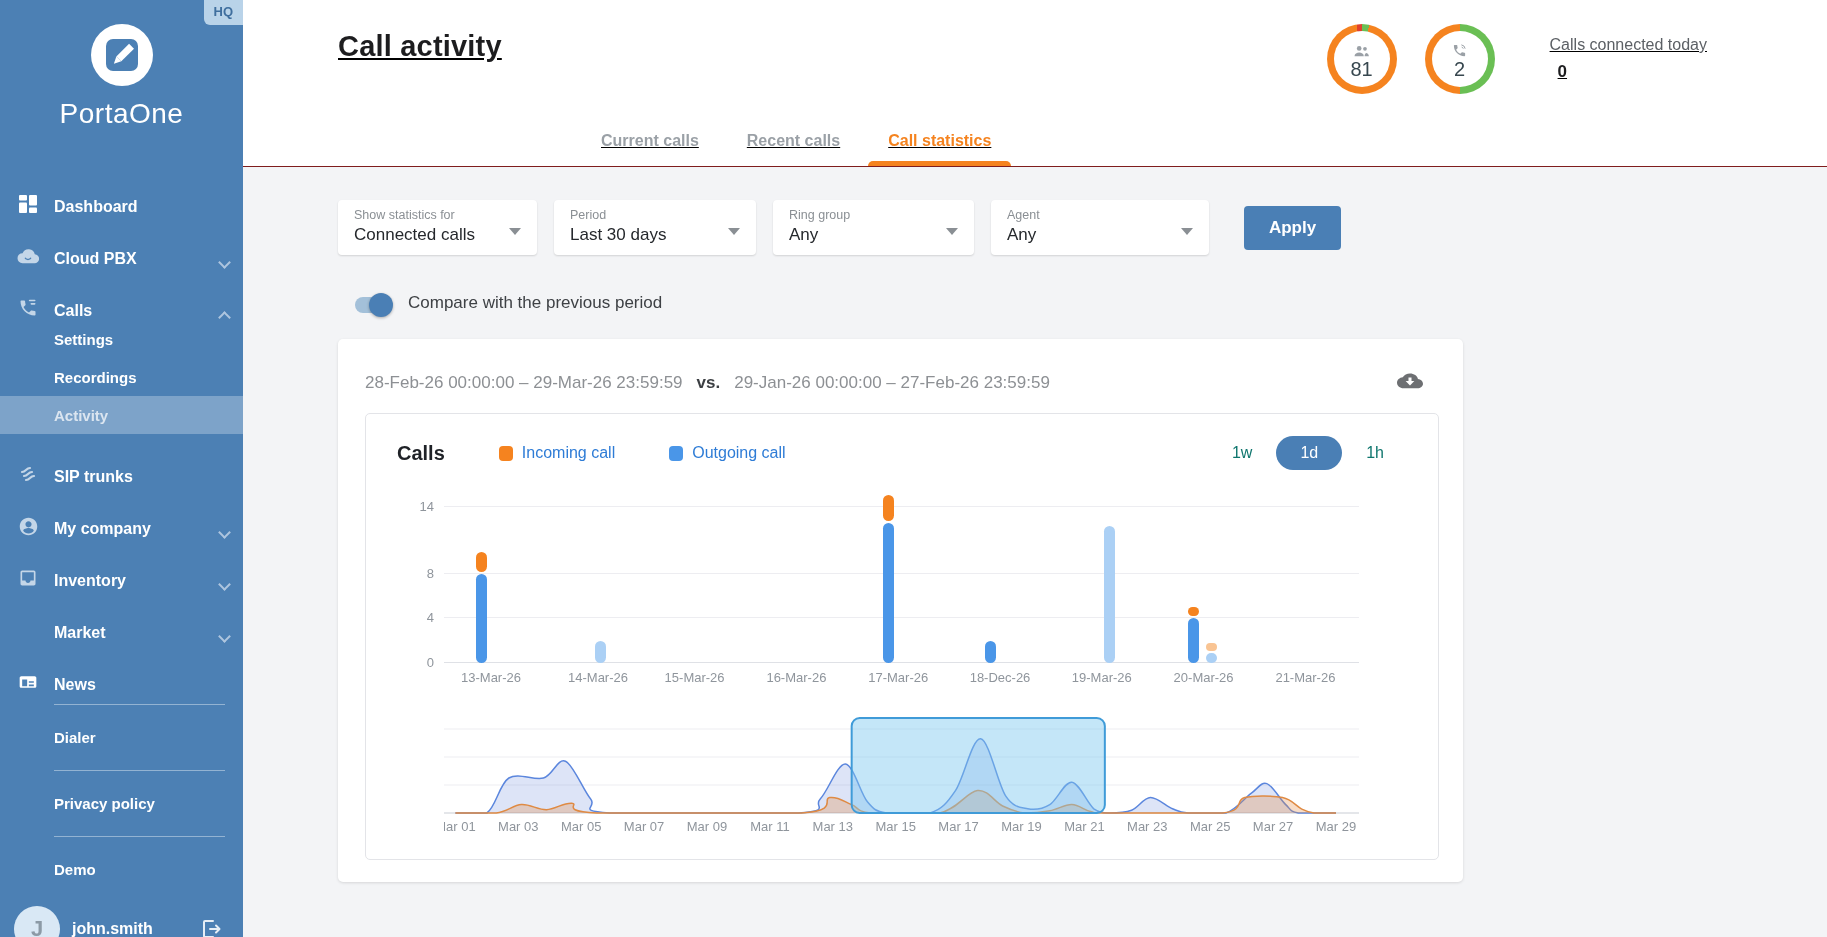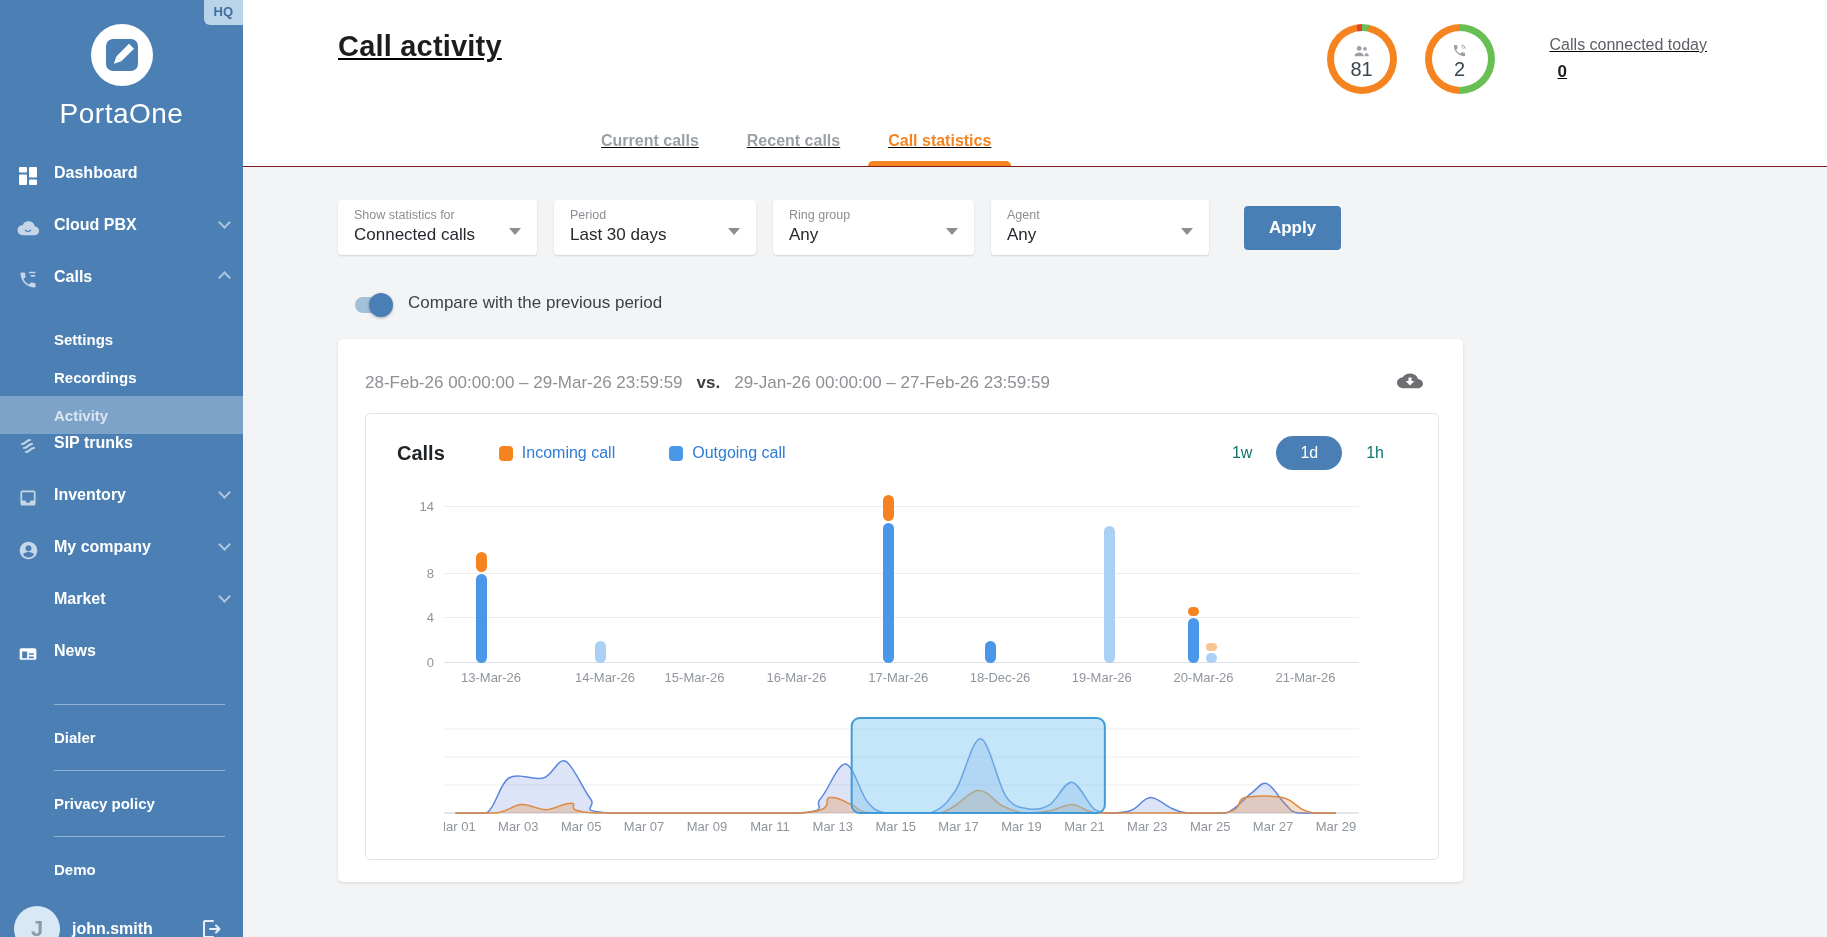--- a/index.html
+++ b/index.html
@@ -9,21 +9,21 @@
 
   
   .sidebar { position:relative; width:243px; min-width:243px; height:100%;
     background:#4c80b4; color:#fff; display:flex; flex-direction:column; }
   .hq-badge { position:absolute; top:0; right:0; background:#b9d3e9; color:#3f6e9e;
     font-size:13px; font-weight:bold; padding:4px 10px 6px; border-radius:0 0 0 6px; }
   .logo-wrap { text-align:center; padding-top:24px; }
   .logo-circle { display:inline-block; }
   .brand { color:#fff; font-size:28px; letter-spacing:0.5px; margin-top:8px; font-weight:400; }
   .nav { margin-top:34px; flex:1; }
-  .nav-item { display:flex; align-items:flex-start; height:52px; padding:0 12px 0 16px;
+  .nav-item { display:flex; align-items:flex-end; height:52px; padding:0 12px 0 16px;
     cursor:pointer; font-weight:bold; font-size:16px; color:#fff; }
   .nav-sub { display:flex; align-items:center; height:38px; padding-left:54px;
     font-weight:bold; font-size:15px; color:#fff; cursor:pointer; }
   .nav-sub.active { background:rgba(255,255,255,0.28); color:rgba(255,255,255,0.72); }
   .nicon { width:24px; height:24px; margin-right:14px; display:flex; align-items:center;
     justify-content:center; flex-shrink:0; }
   .nicon svg { display:block; }
   .nlabel { flex:1; }
   .chev { width:12px; height:12px; position:relative; opacity:0.75; }
   .chev::before { content:""; position:absolute; left:1px; top:2px; width:7px; height:7px;
@@ -184,35 +184,35 @@
             <path d="M4 8 C8 8 8 4 12 4"></path>
               <path d="M6 12 C10 12 10 8 14 8"></path>
               <path d="M8 16 C12 16 12 12 16 12"></path>
           </svg>
         </span>
         <span class="nlabel">SIP trunks</span>
       </div>
 
       <div class="nav-item">
         <span class="nicon">
+          <svg width="21" height="21" viewBox="0 0 24 24" fill="#c4d6e8">
+            <path d="M12 2C6.48 2 2 6.48 2 12s4.48 10 10 10 10-4.48 10-10S17.52 2 12 2zm0 4c1.93 0 3.5 1.57 3.5 3.5S13.93 13 12 13s-3.5-1.57-3.5-3.5S10.07 6 12 6zm0 14c-2.5 0-4.71-1.28-6-3.22.03-1.99 4-3.08 6-3.08s5.97 1.09 6 3.08c-1.29 1.94-3.5 3.22-6 3.22z"></path>
+          </svg>
+        </span>
+        <span class="nlabel">My company</span>
+        <span class="chev down"></span>
+      </div>
+
+      <div class="nav-item">
+        <span class="nicon">
           <svg width="20" height="20" viewBox="0 0 24 24" fill="#c4d6e8">
             <path d="M19 3H5c-1.1 0-2 .9-2 2v14c0 1.1.9 2 2 2h14c1.1 0 2-.9 2-2V5c0-1.1-.9-2-2-2zm0 12h-4c0 1.66-1.35 3-3 3s-3-1.34-3-3H5V5h14v10z"></path>
           </svg>
         </span>
         <span class="nlabel">Inventory</span>
-        <span class="chev down"></span>
-      </div>
-
-      <div class="nav-item">
-        <span class="nicon">
-          <svg width="21" height="21" viewBox="0 0 24 24" fill="#c4d6e8">
-            <path d="M12 2C6.48 2 2 6.48 2 12s4.48 10 10 10 10-4.48 10-10S17.52 2 12 2zm0 4c1.93 0 3.5 1.57 3.5 3.5S13.93 13 12 13s-3.5-1.57-3.5-3.5S10.07 6 12 6zm0 14c-2.5 0-4.71-1.28-6-3.22.03-1.99 4-3.08 6-3.08s5.97 1.09 6 3.08c-1.29 1.94-3.5 3.22-6 3.22z"></path>
-          </svg>
-        </span>
-        <span class="nlabel">My company</span>
         <span class="chev down"></span>
       </div>
 
       <div class="nav-item">
         <span class="nicon"></span>
         <span class="nlabel">Market</span>
         <span class="chev down"></span>
       </div>
 
       <div class="nav-item">
@@ -368,21 +368,21 @@
             <div class="bar-plot" id="barPlot">
                 <div class="gridline zero" style="bottom: 0px;"></div>
                 <div class="ytick" style="bottom: 0px;">0</div>
                 <div class="gridline" style="bottom: 44.6575px;"></div>
                 <div class="ytick" style="bottom: 44.6575px;">4</div>
                 <div class="gridline" style="bottom: 89.3151px;"></div>
                 <div class="ytick" style="bottom: 89.3151px;">8</div>
                 <div class="gridline" style="bottom: 156.301px;"></div>
                 <div class="ytick" style="bottom: 156.301px;">14</div>
                 <div class="xlab" style="left: 47px;">13-Mar-26</div>
-                <div class="xlab" style="left: 161px; text-align: center;">14-Mar-26</div>
+                <div class="xlab" style="left: 154px; text-align: center;">14-Mar-26</div>
                 <div class="xlab" style="left: 250.6px;">15-Mar-26</div>
                 <div class="xlab" style="left: 352.4px;">16-Mar-26</div>
                 <div class="xlab" style="left: 454.2px;">17-Mar-26</div>
                 <div class="xlab" style="left: 556px;">18-Dec-26</div>
                 <div class="xlab" style="left: 657.8px;">19-Mar-26</div>
                 <div class="xlab" style="left: 759.6px;">20-Mar-26</div>
                 <div class="xlab" style="left: 861.4px;">21-Mar-26</div>
                 <div class="bar" style="left: 31.5px; bottom: 0px; height: 89.3151px; background: rgb(74, 150, 232);"></div>
                 <div class="bar" style="left: 31.5px; bottom: 91.3151px; height: 19.3288px; background: rgb(245, 131, 31);"></div>
                 <div class="bar" style="left: 151.3px; bottom: 0px; height: 22.3288px; background: rgb(171, 208, 245);"></div>

